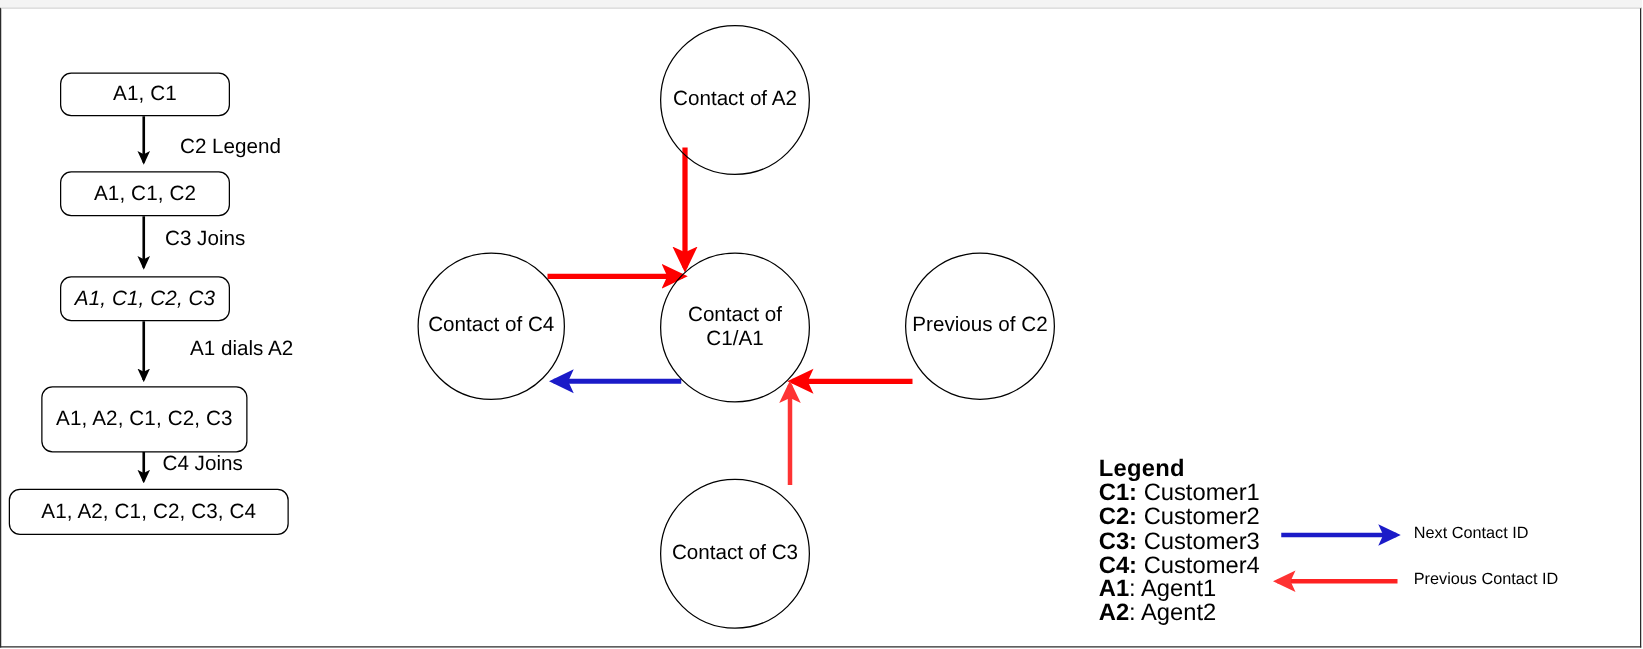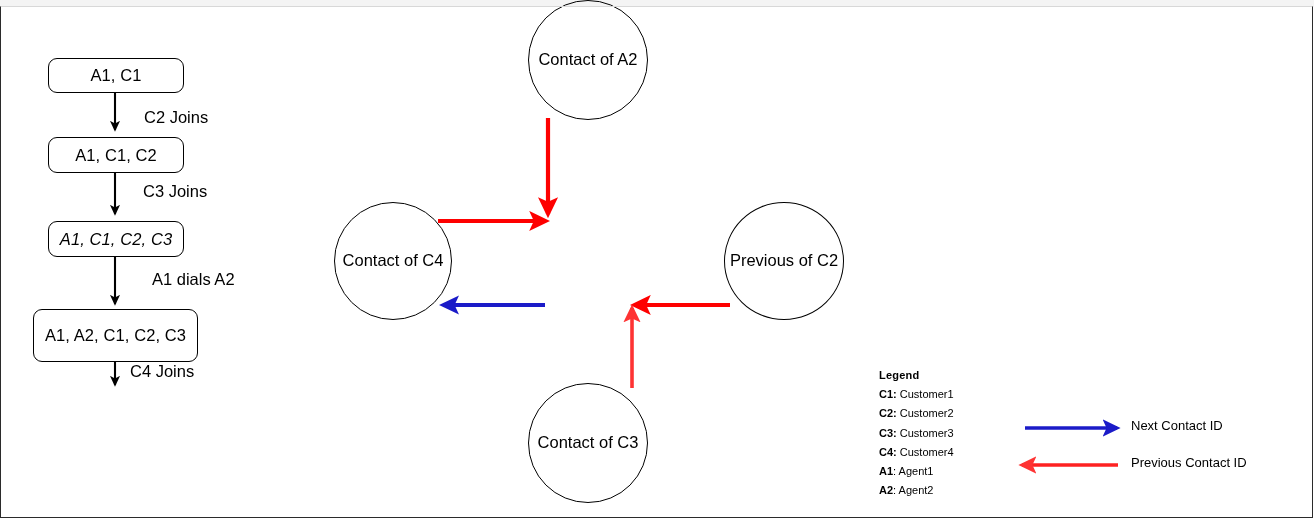--- a/index.html
+++ b/index.html
@@ -81,21 +81,21 @@
     line-height: 1.18;
     color: #000000;
     white-space: pre-line;
   }
 
   
   #legend {
     position: absolute;
     left: 879px;
     top: 366px;
-    font-size: 11px;
+    font-size: 19px;
     color: #000000;
     line-height: 19.2px;
     white-space: nowrap;
   }
   #legend .legend-title {
     font-weight: bold;
     letter-spacing: 0.2px;
   }
   #legend .key { font-weight: bold; }
   #legend .legend-row { display: block; }
@@ -157,33 +157,36 @@
   </svg>
 
   <div class="fc-box" style="left:48px;  top:58px;  width:136px; height:35px;">A1, C1</div>
 
   <div class="fc-box" style="left:48px;  top:137px; width:136px; height:36px;">A1, C1, C2</div>
 
   <div class="fc-box" style="left:48px;  top:221px; width:136px; height:36px;font-style:italic;">A1, C1, C2, C3</div>
 
   <div class="fc-box" style="left:33px;  top:309px; width:165px; height:53px;">A1, A2, C1, C2, C3</div>
 
-
-  <div class="fc-label" style="left:144px; top:108px;">C2 Joins</div>
-
-  <div class="fc-label" style="left:143px; top:182px;">C3 Joins</div>
+  <div class="fc-box" style="left:7px;   top:391px; width:224px; height:37px;">A1, A2, C1, C2, C3, C4</div>
+
+  <div class="fc-label" style="left:144px; top:108px;">C2 Legend</div>
+
+  <div class="fc-label" style="left:132px; top:182px;">C3 Joins</div>
 
   <div class="fc-label" style="left:152px; top:270px;">A1 dials A2</div>
 
   <div class="fc-label" style="left:130px; top:362px;">C4 Joins</div>
 
-  <div class="node-circle" style="left:528px; top:0;   width:120px; height:120px;">Contact of A2</div>
+  <div class="node-circle" style="left:528px; top:20px;   width:120px; height:120px;">Contact of A2</div>
 
   <div class="node-circle" style="left:334px; top:202px; width:118px; height:118px;">Contact of C4</div>
 
+  <div class="node-circle" style="left:528px; top:202px; width:120px; height:120px;">Contact of
+C1/A1</div>
 
   <div class="node-circle" style="left:724px; top:202px; width:120px; height:118px;">Previous of C2</div>
 
   <div class="node-circle" style="left:528px; top:383px; width:120px; height:120px;">Contact of C3</div>
 
   <div id="legend">
     <div class="legend-title">Legend</div>
 
     <div class="legend-row"><span class="key">C1:</span><span> Customer1</span></div>
 

